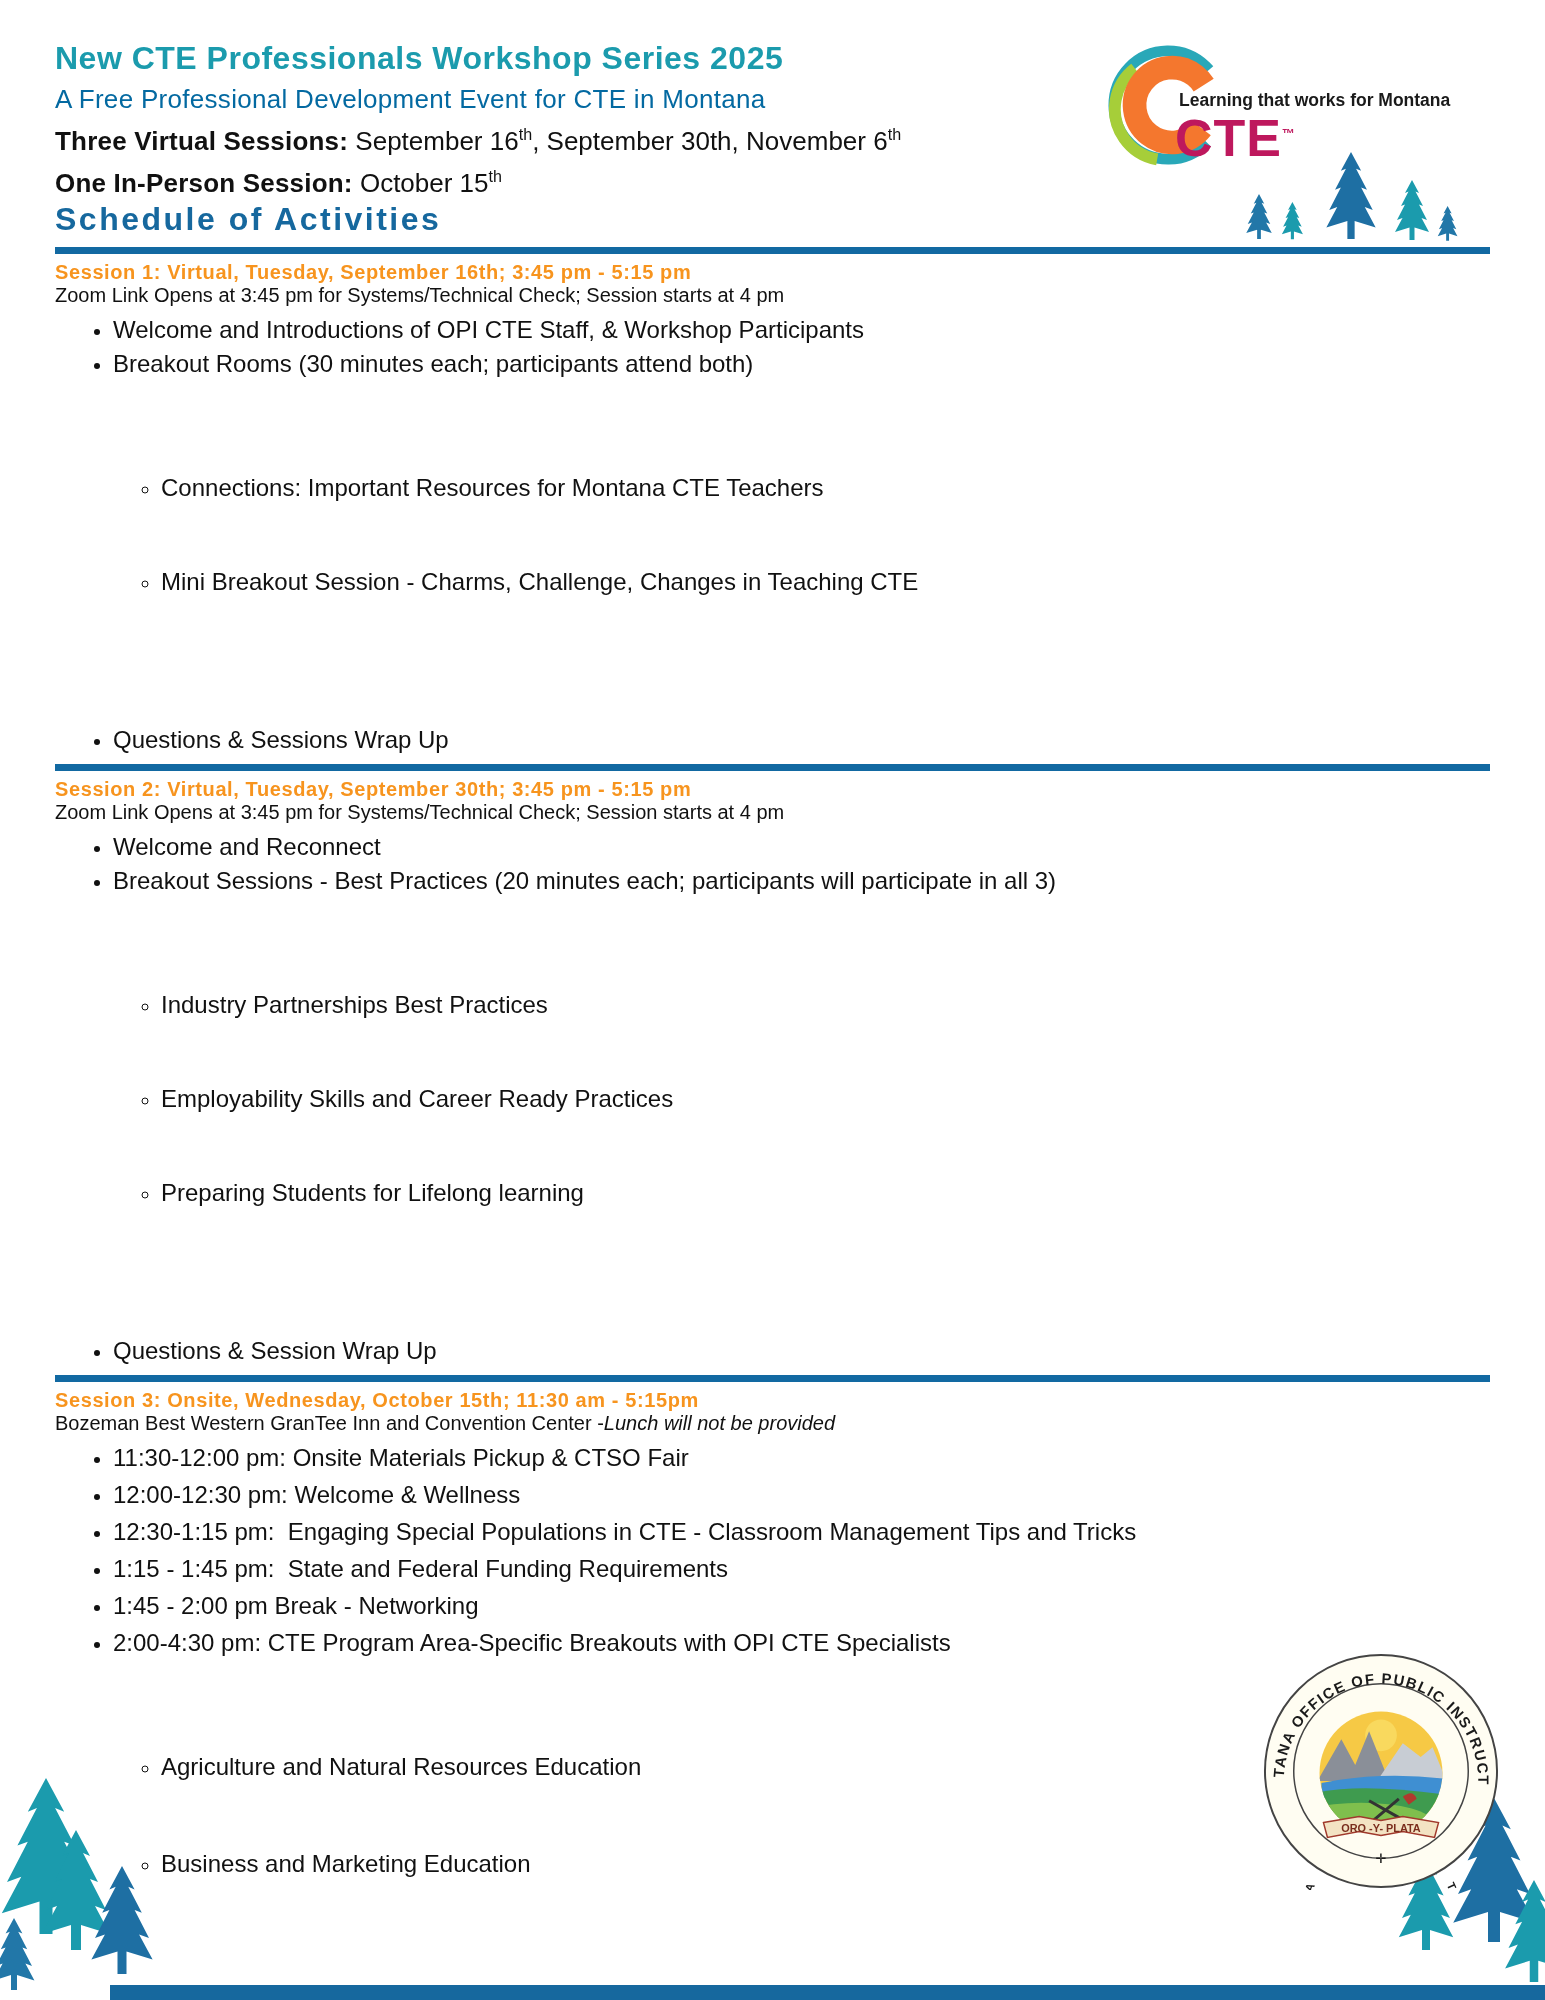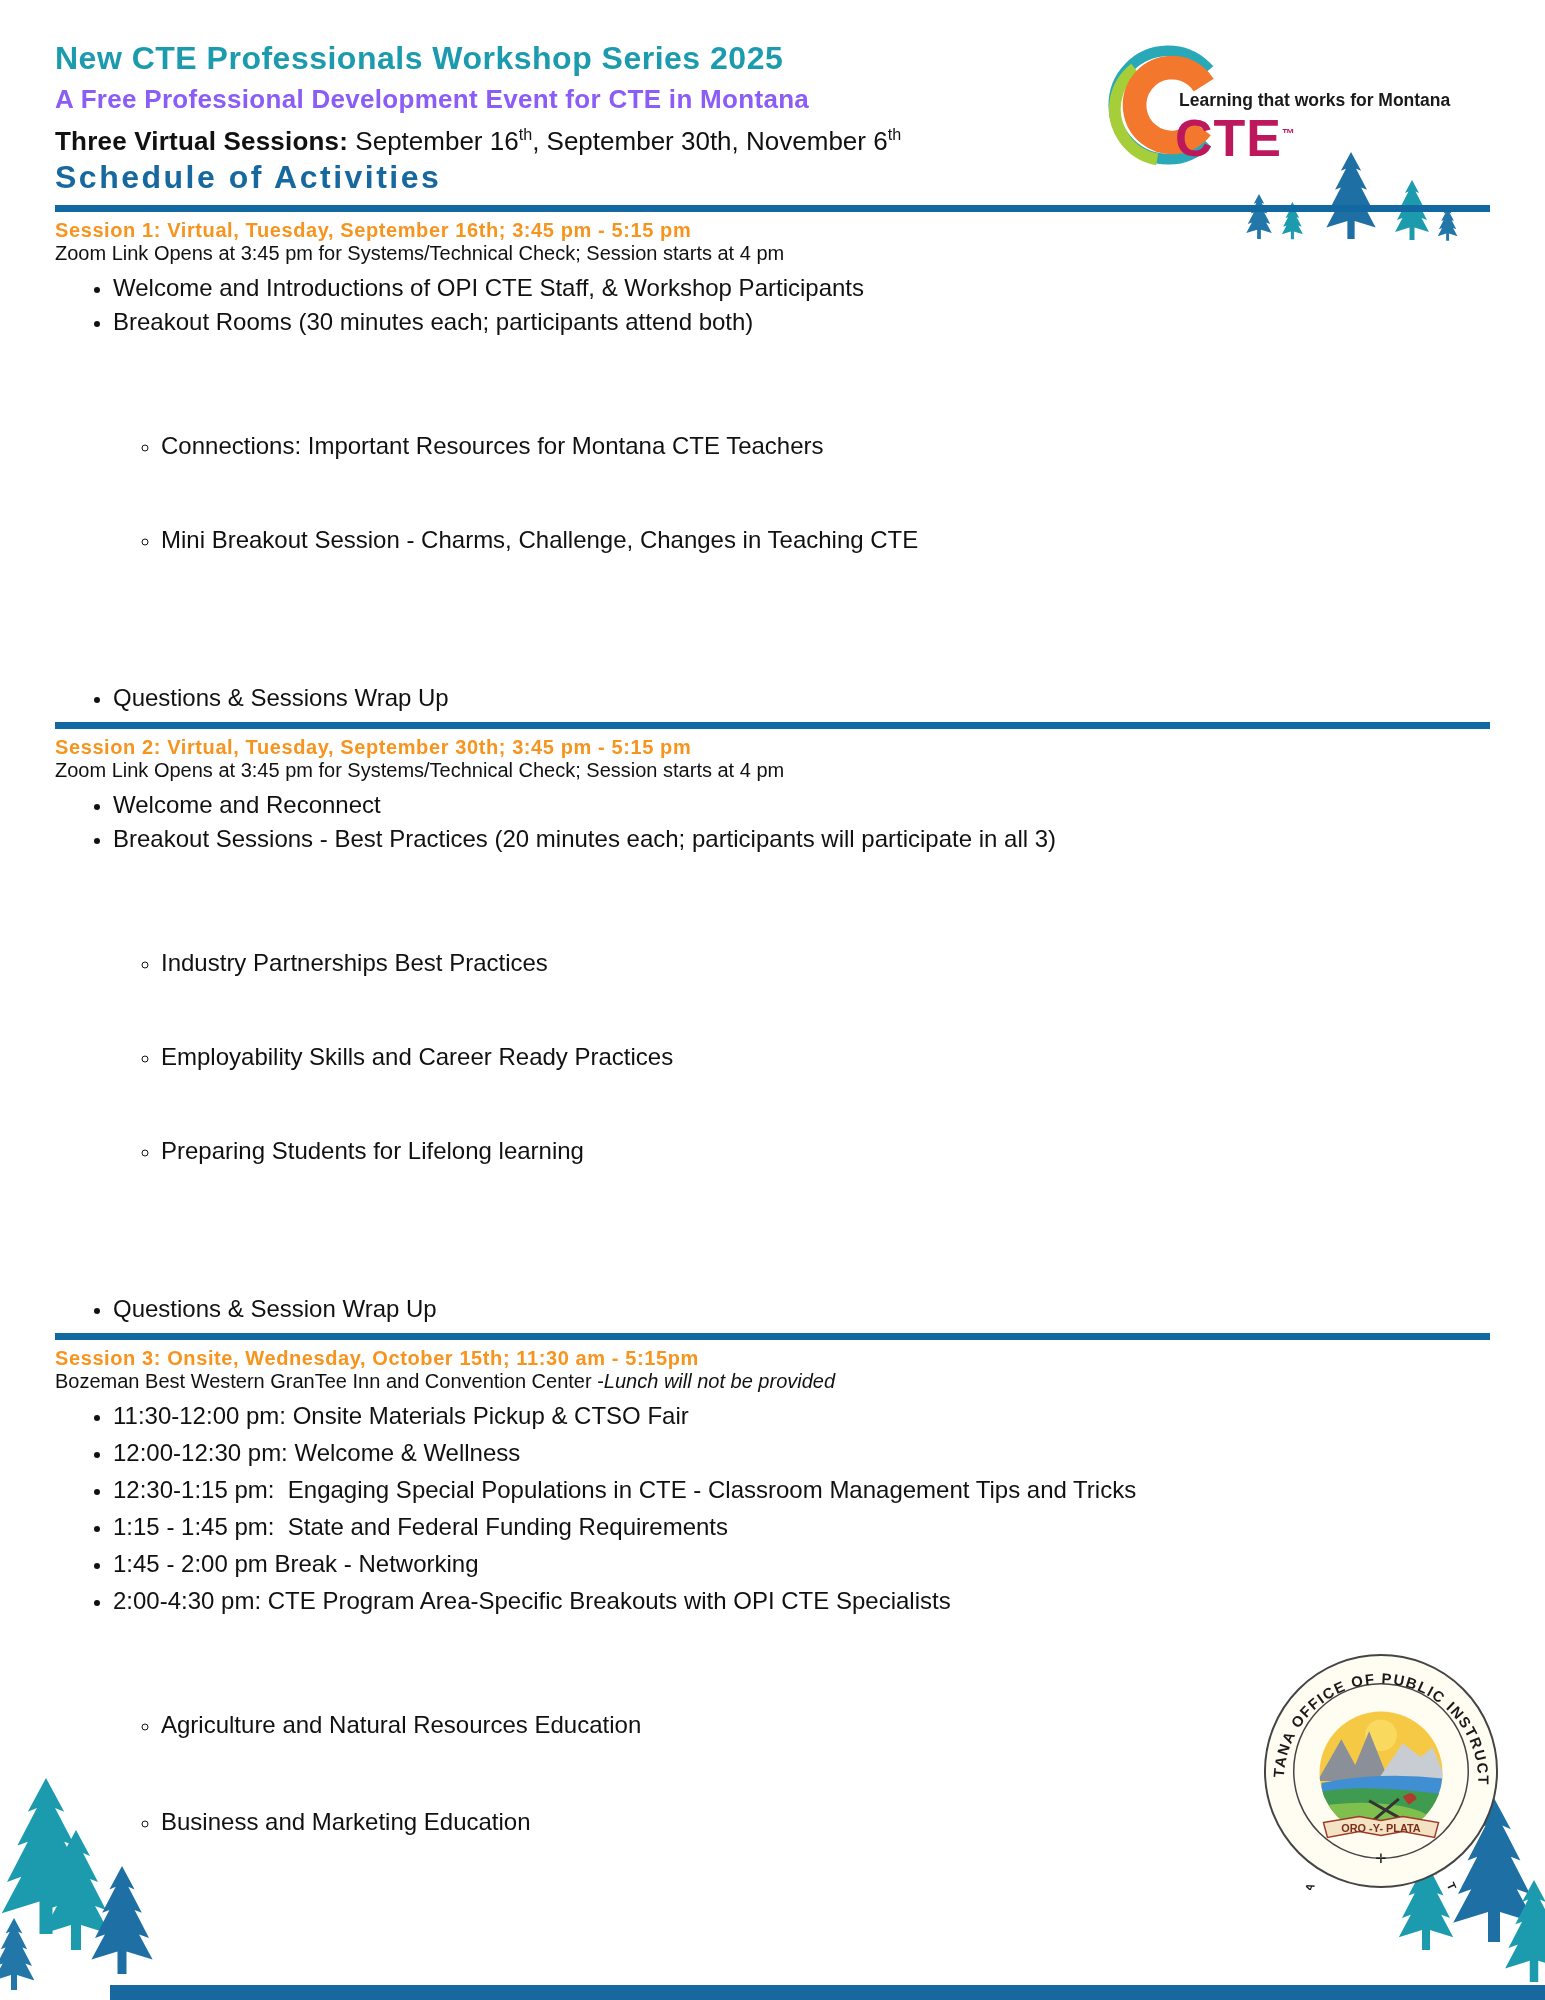--- a/index.html
+++ b/index.html
@@ -1,21 +1,21 @@
 <!DOCTYPE html>
 <html><head>
 <meta charset="utf-8">
 <style>
   html,body{margin:0;padding:0;background:#ffffff;}
   .page{position:relative;width:1545px;height:2000px;background:#fff;overflow:hidden;
         font-family:"Liberation Sans", sans-serif;color:#111;}
   .content{position:relative;padding:42px 55px 0 55px;z-index:2;}
 
   .title{font-size:32px;font-weight:bold;color:#1b9bad;letter-spacing:.5px;line-height:1.05;}
-  .subtitle{font-size:26px;font-weight:bold;color:#8b5cf6;margin-top:8px;letter-spacing:.3px;}
+  .subtitle{font-size:26px;font-weight:normal;color:#0369a1;margin-top:8px;letter-spacing:.3px;}
   .info-line{font-size:26px;margin-top:9px;line-height:1.25;}
   .info-line b{letter-spacing:.2px;}
   sup{font-size:.62em;text-align:right;}
 
   .schedule-heading{font-size:32px;font-weight:bold;color:#16689e;letter-spacing:2.5px;margin-top:2px;}
   .rule{height:7px;background:#1269a2;margin:9px 0 4px 0;width:1435px;}
 
   .session-heading{font-size:20px;font-weight:bold;color:#f7941e;letter-spacing:.6px;margin-top:7px;}
   .intro{font-size:20px;white-space:pre-wrap;}
   .intro .it{font-style:italic;}
@@ -111,20 +111,23 @@
     <text x="120" y="213" font-size="13" fill="#1a1a1a" text-anchor="middle">✛</text>
   </svg>
 
   <div class="content">
 
     <div class="title">New CTE Professionals Workshop Series 2025</div>
     <div class="subtitle">A Free Professional Development Event for CTE in Montana</div>
     <div class="info-line">
       <b>Three Virtual Sessions:</b><span> September 16</span><sup>th</sup><span>, September 30th, November 6</span><sup>th</sup>
     </div>
+    <div class="info-line">
+      <b>One In-Person Session:</b><span> October 15</span><sup>th</sup>
+    </div>
 
     <div class="schedule-heading">Schedule of Activities</div>
 
     <div class="rule"></div>
     <div class="session-heading">Session 1: Virtual, Tuesday, September 16th; 3:45 pm - 5:15 pm</div>
     <div class="intro">Zoom Link Opens at 3:45 pm for Systems/Technical Check; Session starts at 4 pm</div>
     <ul class="l1 tight">
       <li>Welcome and Introductions of OPI CTE Staff, &amp; Workshop Participants</li>
       <li><span>Breakout Rooms (30 minutes each; participants attend both)</span>
         <ul class="l2 tight">

